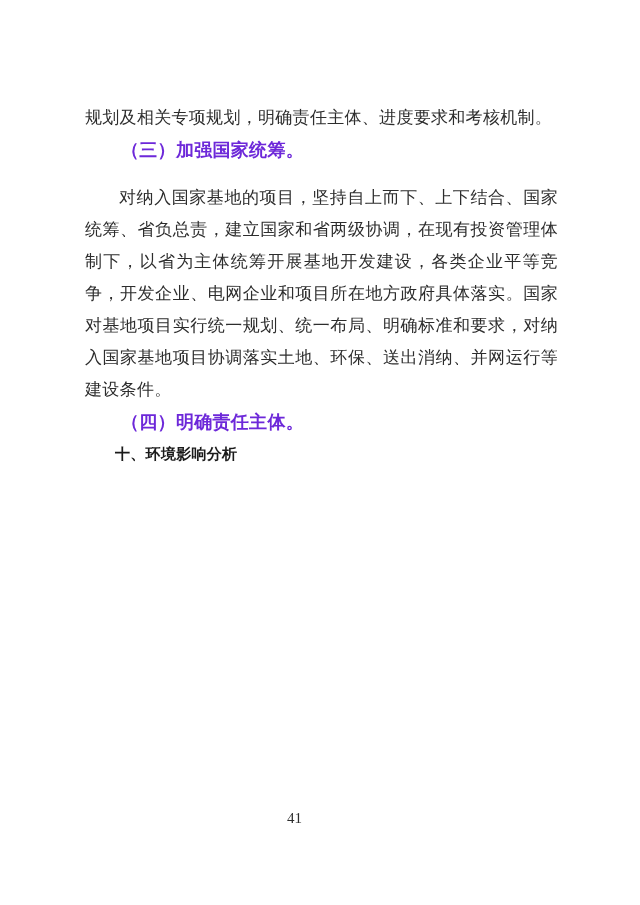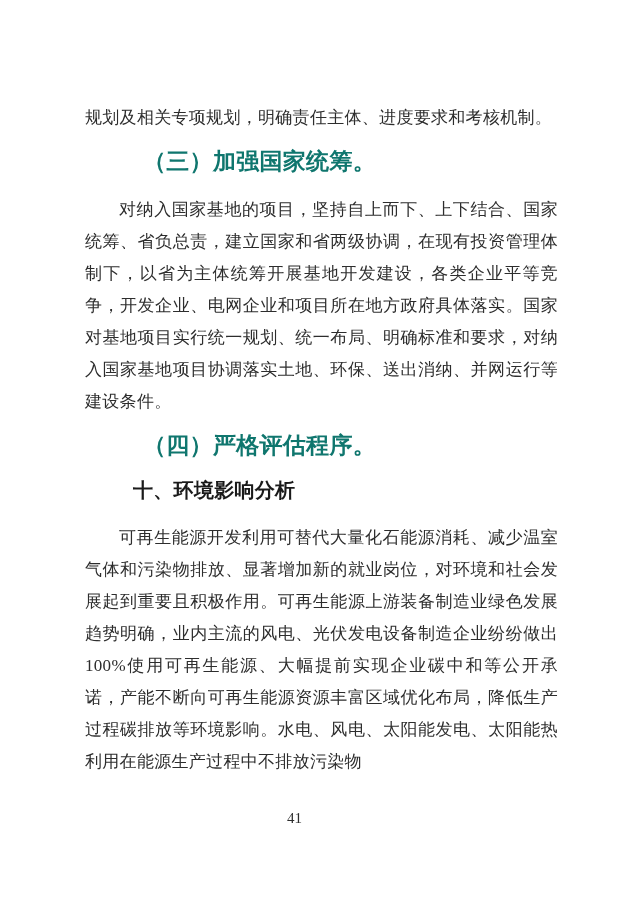--- a/index.html
+++ b/index.html
@@ -28,31 +28,31 @@
     color: #2d2d2d;
     text-align: justify;
     text-justify: inter-ideograph;
     letter-spacing: 0.3px;
   }
   .para.indent {
     text-indent: 2em;
     margin-top: 16px;
   }
   .sub-heading {
-    margin: 12px;
-    font-size: 23px;
+    margin: 0;
+    font-size: 18px;
     line-height: 32px;
-    color: #0f766e;
+    color: #6d28d9;
     font-weight: bold;
     text-indent: 2em;
     letter-spacing: 0.3px;
   }
   .section-heading {
-    margin: 8px;
-    font-size: 20px;
+    margin: 0;
+    font-size: 15px;
     line-height: 32px;
     color: #1a1a1a;
     font-weight: bold;
     text-indent: 2em;
     font-family: "Liberation Sans", "DejaVu Sans", sans-serif;
     letter-spacing: 0.3px;
   }
   .page-number {
     position: absolute;
     left: 0;
@@ -66,19 +66,18 @@
   }
 </style>
 </head>
 <body>
 
 <div class="page">
   <div class="text-block">
     <p class="para">规划及相关专项规划，明确责任主体、进度要求和考核机制。</p>
     <p class="sub-heading">（三）加强国家统筹。</p>
     <p class="para indent">对纳入国家基地的项目，坚持自上而下、上下结合、国家统筹、省负总责，建立国家和省两级协调，在现有投资管理体制下，以省为主体统筹开展基地开发建设，各类企业平等竞争，开发企业、电网企业和项目所在地方政府具体落实。国家对基地项目实行统一规划、统一布局、明确标准和要求，对纳入国家基地项目协调落实土地、环保、送出消纳、并网运行等建设条件。</p>
-    <p class="sub-heading">（四）严格评估程序。</p>
+    <p class="sub-heading">（四）明确责任主体。</p>
     <p class="section-heading">十、环境影响分析</p>
-    <p class="para indent">可再生能源开发利用可替代大量化石能源消耗、减少温室气体和污染物排放、显著增加新的就业岗位，对环境和社会发展起到重要且积极作用。可再生能源上游装备制造业绿色发展趋势明确，业内主流的风电、光伏发电设备制造企业纷纷做出 100%使用可再生能源、大幅提前实现企业碳中和等公开承诺，产能不断向可再生能源资源丰富区域优化布局，降低生产过程碳排放等环境影响。水电、风电、太阳能发电、太阳能热利用在能源生产过程中不排放污染物</p>
   </div>
 
   <div class="page-number">41</div>
 </div>
 
 </body></html>

